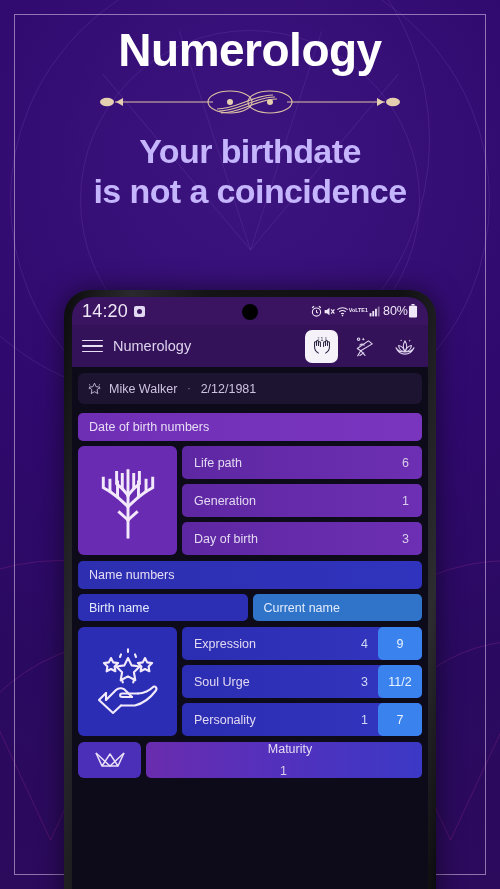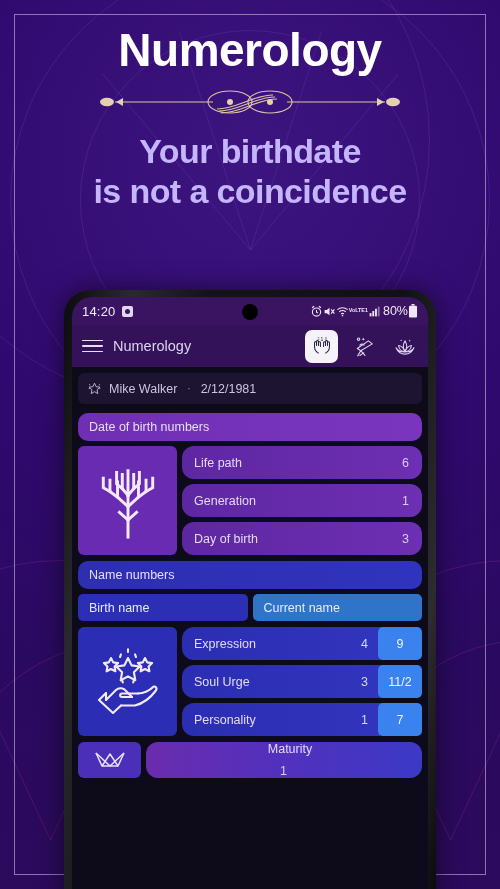--- a/index.html
+++ b/index.html
@@ -61,21 +61,21 @@
     background:#0d0a1a;
     overflow:hidden; position:relative;
   }
 
   
   #status-bar{
     height:28px; background:#3a1461;
     display:flex; align-items:center; padding:0 10px;
     color:#efe7f7; font-size:12.5px; position:relative;
   }
-  #status-time{ font-size:13px; letter-spacing:.2px; }
+  #status-time{ font-size:18px; letter-spacing:.2px; }
   #status-alarm-mini{
     margin-left:6px; width:11px; height:11px; border-radius:2px;
     background:#e3d8f2; position:relative;
   }
   #status-alarm-mini::after{
     content:""; position:absolute; left:3px; top:3px; width:5px; height:5px;
     border-radius:50%; background:#3a1461;
   }
   #camera-dot{
     position:absolute; left:50%; top:7px; transform:translateX(-50%);
@@ -109,36 +109,36 @@
     overflow:hidden;
   }
   #user-bar{
     background:#1c1430; border-radius:6px; height:31px;
     display:flex; align-items:center; gap:7px; padding:0 9px;
     color:#cdc3e0; font-size:12.5px; margin-bottom:9px;
   }
   #user-dot{ font-size:10px; color:#9c91b5; margin:0 3px; }
 
   .section-header{
-    border-radius:10px; height:28px; display:flex; align-items:center;
+    border-radius:5px; height:28px; display:flex; align-items:center;
     padding:0 11px; color:#e6ddf5; font-size:12.5px; margin-bottom:5px;
   }
   #dob-header{ background:linear-gradient(90deg,#6f2fb5,#7a35bf); }
   #name-header{ background:linear-gradient(90deg,#2d2fb0,#3033bd); }
 
   .block{ display:flex; gap:5px; margin-bottom:6px; }
   .block-icon{
     width:99px; border-radius:6px;
     display:flex; align-items:center; justify-content:center; flex:none;
   }
   #dob-icon{ background:#6a2bb3; }
   #name-icon{ background:#2b2eb5; }
   .rows{ flex:1; display:flex; flex-direction:column; gap:5px; }
   .row{
-    height:33px; border-radius:12px; display:flex; align-items:center;
+    height:33px; border-radius:5px; display:flex; align-items:center;
     padding:0 0 0 12px; font-size:12.5px; color:#e2d9f2;
   }
   .row .label{ flex:1; }
   .row .val{ padding-right:13px; color:#d7cdeb; }
   .row.dob{ background:linear-gradient(90deg,#5e27a2,#6d2fb3); }
   .row.name{ background:linear-gradient(90deg,#2b2db2,#3336bf); }
   .row .val2{
     width:44px; align-self:stretch; border-radius:5px;
     background:#3a82ee; color:#eaf2ff;
     display:flex; align-items:center; justify-content:center;

